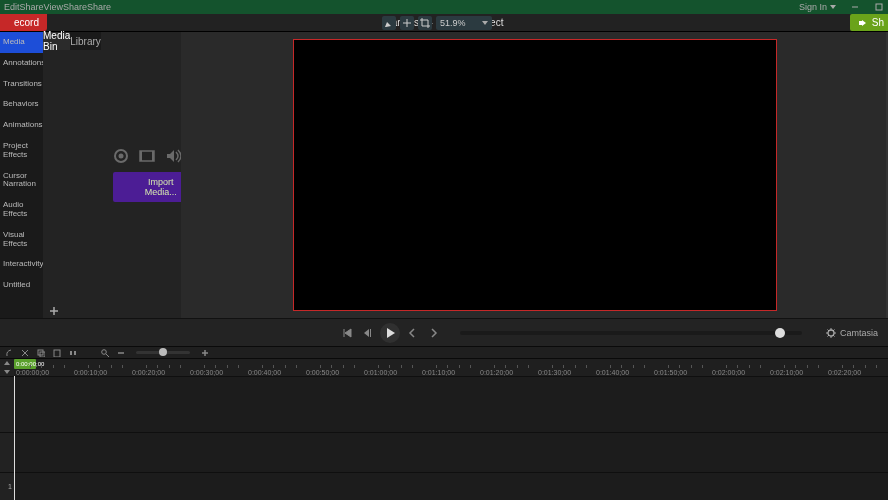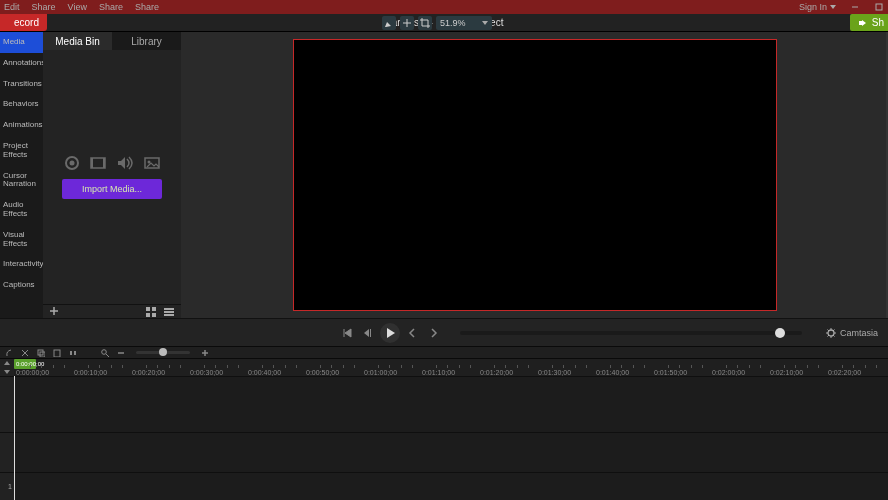--- a/index.html
+++ b/index.html
@@ -1,50 +1,50 @@
 <!DOCTYPE html>
 <html><head>
 <meta charset="utf-8">
 <style>
 * { margin: 0; padding: 0; box-sizing: border-box; font-family: -apple-system, BlinkMacSystemFont, "Segoe UI", Arial, sans-serif; user-select: none; }
 html, body { width: 888px; height: 500px; background: #1a1a1a; color: #ccc; overflow: hidden; font-size: 11px; }
 
 
-.menubar { height: 14px; display: flex; align-items: center; gap: 12px; padding: 0 4px; background: #7f1d1d; font-size: 9px; color: #aaa; }
+.menubar { height: 14px; display: flex; align-items: center; gap: 0; padding: 0 4px; background: #14532d; font-size: 9px; color: #aaa; }
 .menubar .spacer { flex: 1; }
 .menubar .right-items { display: flex; align-items: center; gap: 14px; color: #aaa; }
 .signin { display:flex; align-items:center; gap:3px; }
 .win-btn { width:10px; height:10px; display:flex; align-items:center; justify-content:center; }
 
 
 .titlebar { height: 17px; display: flex; align-items: center; justify-content: center; background: #222; position: relative; padding-left: 36px; }
 .titlebar .app-title { font-size: 10px; color: #ddd; position: absolute; left: 50%; transform: translateX(-50%); }
 .titlebar .record-btn { position:absolute; left:0; top:0; height:17px; background:#c62828; color:#fff; padding:0 8px 0 14px; display:flex; align-items:center; border-bottom-right-radius:3px; font-size:10px; }
 .titlebar .tool-cluster { position:absolute; right:396px; display:flex; align-items:center; gap:4px; }
 .titlebar .tool-cluster .tool { width:14px; height:14px; display:flex; align-items:center; justify-content:center; background:#2b3a40; border-radius:2px; }
 .titlebar .zoom-select { background:#2b3a40; border:none; color:#ccc; font-size:9px; height:14px; width:56px; padding:0 4px; border-radius:2px; display:flex; align-items:center; justify-content:space-between; }
 .titlebar .share-btn { position:absolute; right:0; top:0; height:17px; background:#6aa31a; color:#fff; padding:0 4px 0 8px; display:flex; align-items:center; gap:4px; font-size:10px; border-top-left-radius:2px; border-bottom-left-radius:2px; overflow:hidden; }
 
 
 .main { height: 287px; display:flex; background:#1f1f1f; border-top:1px solid #000; }
 .sidebar { width:43px; background:#1a1a1a; display:flex; flex-direction:column; font-size:8px; color:#bbb; }
 .sidebar .item { padding:6px 3px; line-height:1.1; cursor:pointer; }
 .sidebar .item.active { background:#1d4ed8; }
 
-.panel { width:138px; background:#232323; display:flex; flex-direction:column; position:relative; }
+.panel { width:138px; background:#232323; display:flex; flex-direction:row; position:relative; }
 .panel-tabs { height:18px; display:flex; background:#1a1a1a; }
 .panel-tabs .tab { flex:1; display:flex; align-items:center; justify-content:center; font-size:10px; color:#aaa; cursor:pointer; }
 .panel-tabs .tab.active { background:#2b2b2b; color:#fff; font-weight:500; }
 
 .bin-body { flex:1; display:flex; flex-direction:column; align-items:center; justify-content:center; gap:8px; padding:0 12px; color:#888; }
 .bin-icons { display:flex; gap:10px; }
 .bin-icons .ic { width:16px; height:16px; display:flex; align-items:center; justify-content:center; }
 .bin-icons .ic.big { width:18px; }
 .empty-text { text-align:center; font-size:8px; line-height:1.3; }
-.import-btn { background:#6d28d9; color:#d6e8b0; border:none; font-size:9px; padding:5px 20px; border-radius:2px; cursor:pointer; }
+.import-btn { background:#4c1d95; color:#d6e8b0; border:none; font-size:9px; padding:5px 20px; border-radius:2px; cursor:pointer; }
 
 .panel-footer { height:14px; display:flex; align-items:center; justify-content:flex-end; gap:6px; padding:0 6px; border-top:1px solid #111; }
 .panel-footer .add { position:absolute; left:6px; bottom:2px; width:10px; height:10px; }
 .view-toggle { width:12px; height:12px; display:flex; align-items:center; justify-content:center; }
 
 .canvas-area { flex:1; background:#2a2a2a; display:flex; align-items:center; justify-content:center; position:relative; }
 .canvas-frame { width:484px; height:272px; background:#000; border:1px solid #c62828; }
 .canvas-area .right-edge { position:absolute; right:0; top:0; bottom:0; width:2px; background:#333; }
 
 
@@ -157,21 +157,21 @@
     <div class="item active">Media</div>
     <div class="item">Annotations</div>
     <div class="item">Transitions</div>
     <div class="item">Behaviors</div>
     <div class="item">Animations</div>
     <div class="item">Project Effects</div>
     <div class="item">Cursor Narration</div>
     <div class="item">Audio Effects</div>
     <div class="item">Visual Effects</div>
     <div class="item">Interactivity</div>
-    <div class="item">Captions</div>
+    <div class="item">Untitled</div>
   </div>
 
   <div class="panel">
     <div class="panel-tabs">
       <div class="tab active">Media Bin</div>
       <div class="tab">Library</div>
     </div>
     <div class="bin-body">
       <div class="bin-icons">
         <span class="ic">

